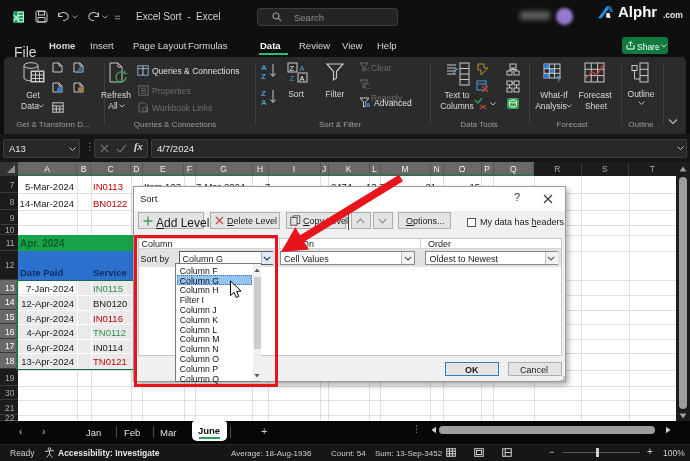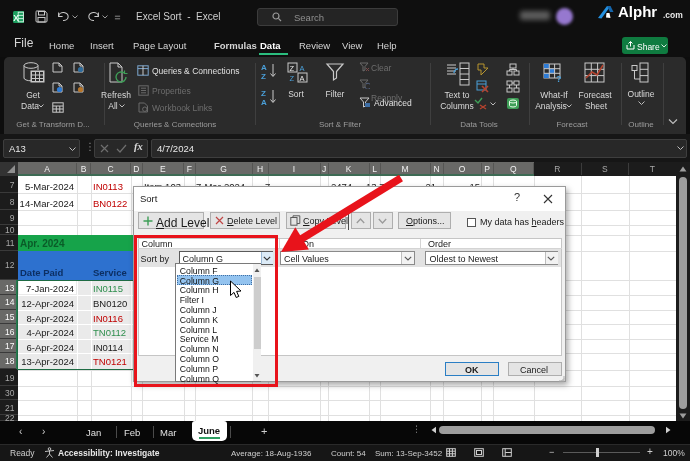--- a/index.html
+++ b/index.html
@@ -56,25 +56,25 @@
 <div class="ab" style="left:556px;top:8px;width:17px;height:17px;border-radius:50%;background:#9678cf;filter:blur(1.5px)"></div>
 
 <svg class="ab" style="left:597px;top:4px" width="18" height="17" viewBox="0 0 18 17">
  <path d="M1 14 L10 2 L13.5 2 L4.5 14.5 Z" fill="#2390e0"></path>
  <path d="M10 2 L13.5 2 L16.5 8 L13 8 Z" fill="#1565ab"></path>
  <path d="M9.5 9 L12.5 9 L13.5 14 L9 13.5 Z" fill="#ffffff"></path>
 </svg>
 <div class="tx" style="left:618px;top:3px;font-size:15px;font-weight:bold;color:#fff">Alphr</div>
 <div class="tx" style="left:663px;top:10px;font-size:8.5px;font-weight:bold;color:#e8e8e8">.com</div>
 <div class="ab" style="left:0;top:32px;width:690px;height:25px;background:#0f0f0f"></div>
-<div class="tx" style="left:14px;top:36px;font-size:12px;font-weight:400;color:#d6d6d6">File</div>
-<div class="tx" style="left:49px;top:40px;font-size:9.5px;font-weight:400;color:#d6d6d6">Home</div>
+<div class="tx" style="left:14px;top:44px;font-size:14px;font-weight:400;color:#d6d6d6">File</div>
+<div class="tx" style="left:49px;top:40px;font-size:9.5px;font-weight:700;color:#d6d6d6">Home</div>
 <div class="tx" style="left:90px;top:40px;font-size:9.5px;font-weight:400;color:#d6d6d6">Insert</div>
 <div class="tx" style="left:133px;top:40px;font-size:9.5px;font-weight:400;color:#d6d6d6">Page Layout</div>
-<div class="tx" style="left:214px;top:40px;font-size:9.5px;font-weight:700;color:#d6d6d6">Formulas</div>
+<div class="tx" style="left:188px;top:40px;font-size:9.5px;font-weight:400;color:#d6d6d6">Formulas</div>
 <div class="tx" style="left:260px;top:40px;font-size:9.5px;font-weight:600;color:#ffffff">Data</div>
 <div class="tx" style="left:299px;top:40px;font-size:9.5px;font-weight:400;color:#d6d6d6">Review</div>
 <div class="tx" style="left:342px;top:40px;font-size:9.5px;font-weight:400;color:#d6d6d6">View</div>
 <div class="tx" style="left:377px;top:40px;font-size:9.5px;font-weight:400;color:#d6d6d6">Help</div>
 <div class="ab" style="left:259px;top:53px;width:29px;height:2px;background:#2bbd7e"></div>
 <div class="ab" style="left:622px;top:37px;width:46px;height:17px;background:#0f7b40;border-radius:3px"></div>
 <svg class="ab" style="left:626px;top:41px" width="9" height="9" viewBox="0 0 9 9" fill="none" stroke="#fff" stroke-width="1">
     <path d="M1 4 L1 8 L8 8 L8 4"></path>
     <path d="M4.5 5.5 L4.5 0.8"></path>
     <path d="M2.5 2.5 L4.5 0.5 L6.5 2.5"></path>
@@ -559,21 +559,21 @@
 </div>
 <div class="ab" style="left:175.3px;top:263.3px;width:86px;height:118.8px;background:#fff;border:1px solid #7a7a7a;z-index:11">
     <div class="tx" style="left:3.5px;top:1.6px;font-size:8.7px;color:#111">Column F</div>
     <div class="ab" style="left:1px;top:10.8px;width:75px;height:9.8px;background:#93c3ef;outline:1px dotted #3f6fa5;outline-offset:-1px"></div>
     <div class="tx" style="left:3.5px;top:11.4px;font-size:8.7px;color:#111">Column G</div>
     <div class="tx" style="left:3.5px;top:21.200000000000003px;font-size:8.7px;color:#111">Column H</div>
     <div class="tx" style="left:3.5px;top:31.000000000000004px;font-size:8.7px;color:#111">Filter I</div>
     <div class="tx" style="left:3.5px;top:40.800000000000004px;font-size:8.7px;color:#111">Column J</div>
     <div class="tx" style="left:3.5px;top:50.6px;font-size:8.7px;color:#111">Column K</div>
     <div class="tx" style="left:3.5px;top:60.4px;font-size:8.7px;color:#111">Column L</div>
-    <div class="tx" style="left:3.5px;top:70.19999999999999px;font-size:8.7px;color:#111">Service M</div>
+    <div class="tx" style="left:3.5px;top:70.19999999999999px;font-size:8.7px;color:#111">Column M</div>
     <div class="tx" style="left:3.5px;top:79.99999999999999px;font-size:8.7px;color:#111">Column N</div>
     <div class="tx" style="left:3.5px;top:89.79999999999998px;font-size:8.7px;color:#111">Column O</div>
     <div class="tx" style="left:3.5px;top:99.59999999999998px;font-size:8.7px;color:#111">Column P</div>
     <div class="tx" style="left:3.5px;top:109.39999999999998px;font-size:8.7px;color:#111">Column Q</div>
  <div class="ab" style="left:76.5px;top:0;width:8.5px;height:117px;background:#f0f0f0"></div>
  <svg class="ab" style="left:78px;top:4px" width="6" height="5" viewBox="0 0 6 5">
       <path d="M3 0.5 L5.5 4 L0.5 4 Z" fill="#555"></path>
     </svg>
  <div class="ab" style="left:77.5px;top:13px;width:7px;height:72px;background:#cdcdcd"></div>
  <svg class="ab" style="left:78px;top:109px" width="6" height="5" viewBox="0 0 6 5">

